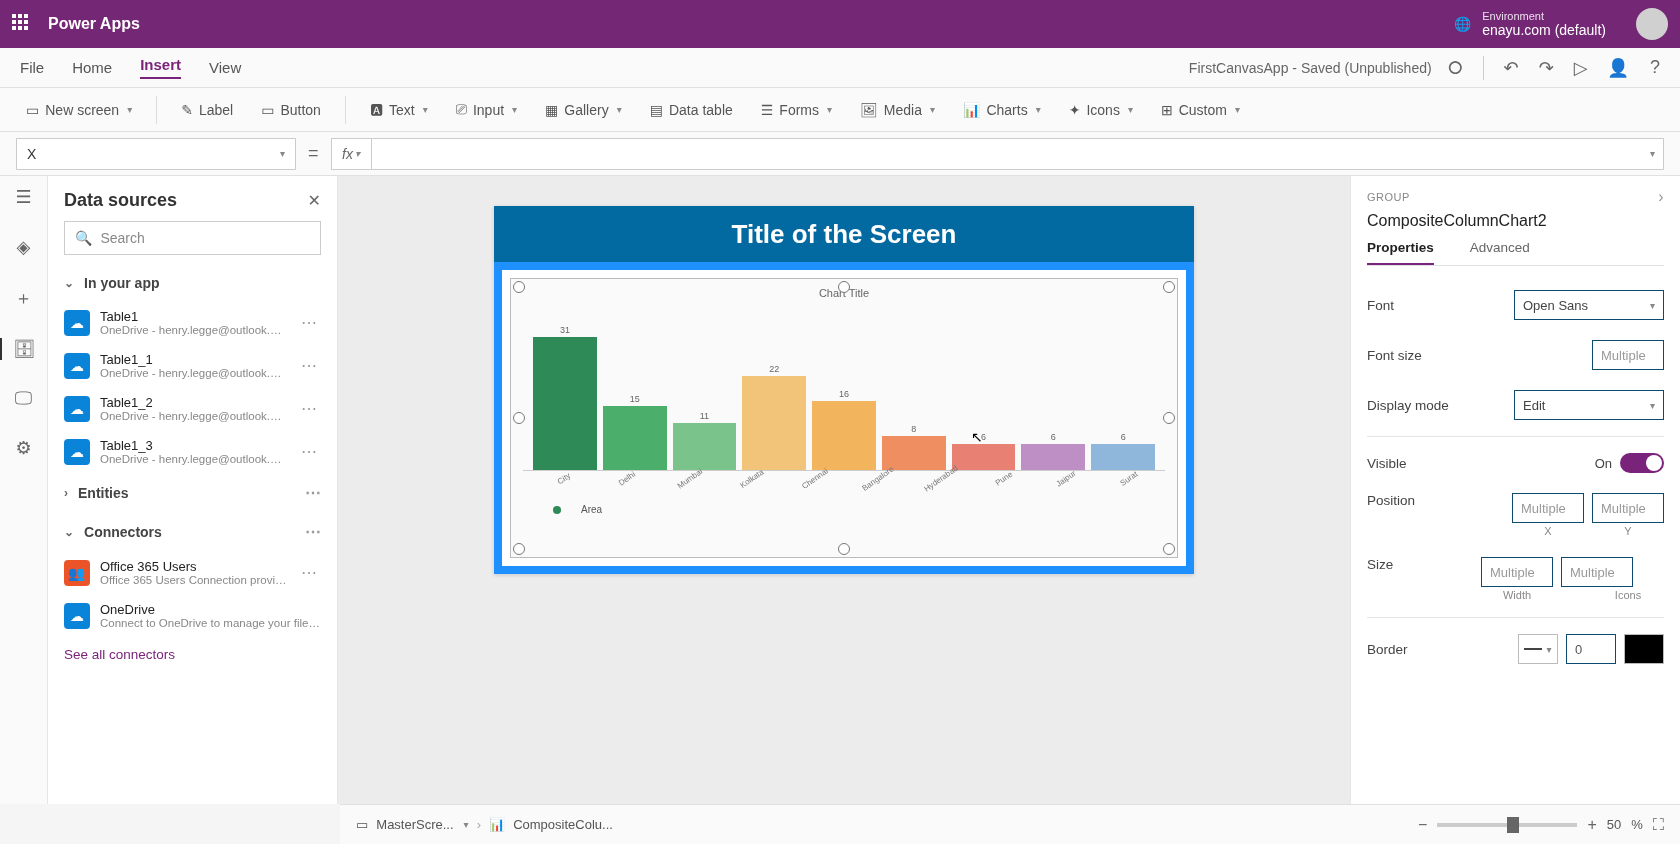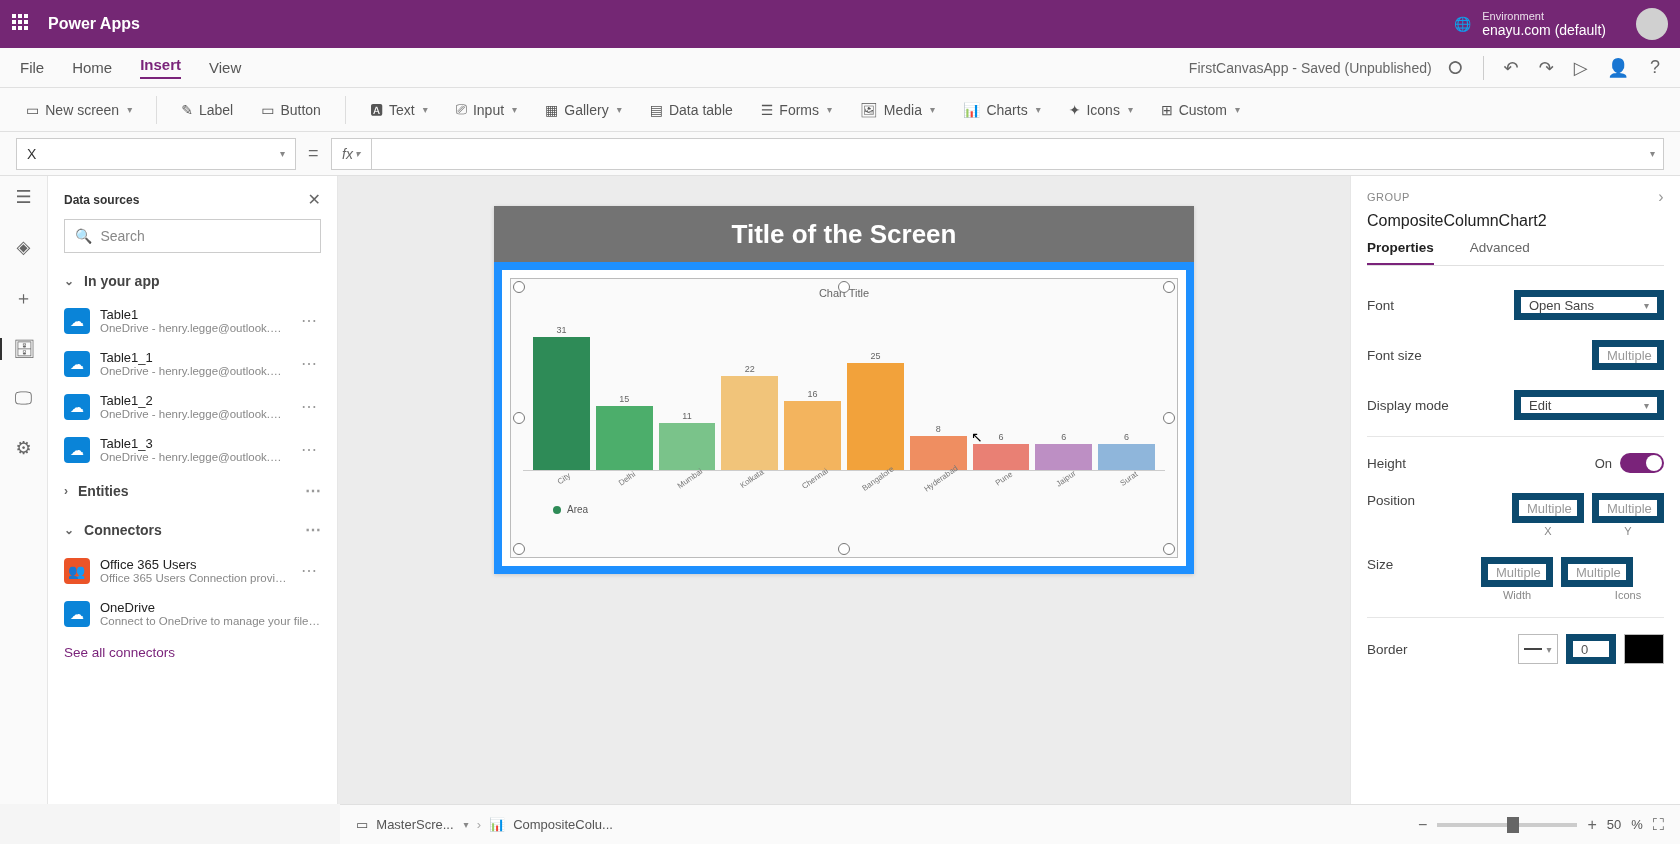--- a/index.html
+++ b/index.html
@@ -40,67 +40,67 @@
 .fb-input { flex: 1; height: 32px; border: 1px solid #ccc; background: #fff; display: flex; align-items: center; justify-content: flex-end; padding-right: 8px; }
 
 
 .main { display: flex; height: calc(844px - 48px - 40px - 44px - 44px - 40px); }
 .left-rail { width: 48px; background: #fafafa; border-right: 1px solid #e6e6e6; display: flex; flex-direction: column; align-items: center; padding-top: 10px; gap: 28px; color: #666; }
 .left-rail .ri { cursor: pointer; font-size: 18px; }
 .left-rail .ri.active { border-left: 2px solid #323232; padding-left:0; width:100%; text-align:center; }
 
 .panel { width: 290px; background: #fff; border-right: 1px solid #e6e6e6; display:flex; flex-direction:column; }
 .panel-head { display:flex; align-items:center; justify-content:space-between; padding: 14px 16px 10px; }
-.panel-title { font-size: 12px; font-weight: 600; }
+.panel-title { font-size: 18px; font-weight: 600; }
 .close-x { cursor:pointer; color:#666; font-size:16px; }
 .search { margin: 0 16px 10px; height: 34px; border: 1px solid #ccc; display:flex; align-items:center; padding:0 10px; gap:8px; color:#888; }
 .section { padding: 10px 16px; display:flex; align-items:center; gap:10px; color:#444; font-weight:600; }
 .section .caret { color:#666; font-size:12px; }
 .section .more-dots { color:#999; font-size:16px; }
 .ds-item { padding: 8px 16px 8px 16px; display:flex; align-items:center; gap:10px; cursor:pointer; }
 .ds-icon { width:26px; height:26px; border-radius:4px; background:#0a84d8; display:flex; align-items:center; justify-content:center; color:#fff; font-size:14px; }
 .ds-icon.orange { background:#eb5428; }
 .ds-text { flex:1; overflow:hidden; }
 .ds-name { font-size:13px; color:#222; }
 .ds-desc { font-size:11.5px; color:#888; white-space:nowrap; overflow:hidden; text-overflow:ellipsis; }
 .ds-more { color:#999; font-size:16px; padding:0 4px; }
 .link { color:#7a237a; padding: 10px 16px; cursor:pointer; font-size:13.5px; }
 
 
 .canvas-wrap { flex:1; background:#ececec; position:relative; padding: 30px 50px; overflow:hidden; }
 .screen-card { width: 700px; margin: 0 auto; background:#fff; box-shadow: 0 1px 4px rgba(0,0,0,.15); }
-.screen-title { background:#737373; height:56px; display:flex; align-items:center; justify-content:center; color:#fff; font-size:26px; font-weight:700; }
+.screen-title { background:#0369a1; height:56px; display:flex; align-items:center; justify-content:center; color:#fff; font-size:26px; font-weight:700; }
 .chart-frame { border: 8px solid #1e90ff; margin:0; padding: 8px; position:relative; }
 .chart-inner { border: 1px solid #bbb; padding: 8px 12px 12px; position:relative; height: 280px; background:#fafafa; }
 .handle { width:12px; height:12px; background:#fff; border:1px solid #777; border-radius:50%; position:absolute; }
 .h-tl{top:2px;left:2px}.h-tr{top:2px;right:2px}.h-bl{bottom:2px;left:2px}.h-br{bottom:2px;right:2px}
 .h-t{top:2px;left:50%;transform:translateX(-50%)}.h-b{bottom:2px;left:50%;transform:translateX(-50%)}
 .h-l{top:50%;left:2px;transform:translateY(-50%)}.h-r{top:50%;right:2px;transform:translateY(-50%)}
 .cursor-icon { position:absolute; top: 150px; left: 460px; font-size:14px; color:#000; }
 
 .chart-title { text-align:center; font-size:11px; color:#666; margin-bottom:12px; }
 .bars { display:flex; align-items:flex-end; height:160px; gap:6px; padding: 0 10px; border-bottom:1px solid #ccc; }
 .bar-col { flex:1; display:flex; flex-direction:column; align-items:center; }
 .bar-label { font-size:9px; color:#666; margin-bottom:2px; }
 .bar { width: 100%; }
 .xlabels { display:flex; gap:6px; padding:4px 10px 0; }
 .xl { flex:1; text-align:center; font-size:8px; color:#777; transform: rotate(-35deg); transform-origin: top; }
-.legend { display:flex; align-items:center; gap:6px; margin-top:20px; padding-left:30px; }
+.legend { display:flex; align-items:center; gap:20px; margin-top:20px; padding-left:30px; }
 .legend-dot { width:8px; height:8px; border-radius:50%; background:#2e8b57; }
 .legend-text { font-size:10px; color:#555; }
 
 
 .props { width: 330px; background:#fff; border-left:1px solid #e6e6e6; padding: 12px 16px; }
 .props-breadcrumb { font-size:11px; color:#888; letter-spacing:.5px; display:flex; justify-content:space-between; align-items:center;}
 .props-name { font-size:16px; color:#222; margin: 6px 0 10px; }
 .props-tabs { display:flex; gap:36px; border-bottom:1px solid #e0e0e0; margin-bottom:14px; }
 .ptab { font-size:13.5px; color:#666; padding-bottom:8px; cursor:pointer; }
 .ptab.active { color:#222; font-weight:600; border-bottom:2px solid #7a237a; }
 .prow { display:flex; align-items:center; justify-content:space-between; padding: 10px 0; font-size:13.5px; color:#444; }
-.pfield { width: 150px; height: 30px; border:7px solid #0c4a6e; padding:0 8px; display:flex; align-items:center; justify-content:space-between; background:#fff; font-size:13px; }
+.pfield { width: 150px; height: 30px; border:1px solid #0c4a6e; padding:0 8px; display:flex; align-items:center; justify-content:space-between; background:#fff; font-size:13px; }
 .pfield.small { width: 72px; }
 .pfield input { border:none; width:100%; font-size:13px; color:#555; outline:none; }
 .pfield .ph { color:#999; }
 .toggle { width:44px; height:20px; background:#7a237a; border-radius:10px; position:relative; }
 .toggle::after { content:""; width:16px; height:16px; background:#fff; border-radius:50%; position:absolute; right:2px; top:2px; }
 .toggle-label { font-size:13px; color:#444; margin-right:8px; }
 .dual { display:flex; gap:8px; }
 .sublabel { font-size:11px; color:#888; text-align:center; width:72px; }
 .border-row { display:flex; gap:8px; align-items:center; }
 .border-style { width:40px; height:30px; border:1px solid #bbb; display:flex; align-items:center; justify-content:center; }
@@ -361,24 +361,20 @@
               </div>
               <div class="bar-col">
                 <div class="bar-label">22</div>
                 <div class="bar" style="height:94.28571428571428px;background:#f1c47a"></div>
               </div>
               <div class="bar-col">
                 <div class="bar-label">16</div>
                 <div class="bar" style="height:68.57142857142857px;background:#f3b45e"></div>
               </div>
               <div class="bar-col">
-                <div class="bar-label">25</div>
-                <div class="bar" style="height:107.14285714285714px;background:#f2a23b"></div>
-              </div>
-              <div class="bar-col">
                 <div class="bar-label">8</div>
                 <div class="bar" style="height:34.285714285714285px;background:#ef8e61"></div>
               </div>
               <div class="bar-col">
                 <div class="bar-label">6</div>
                 <div class="bar" style="height:25.714285714285715px;background:#e98074"></div>
               </div>
               <div class="bar-col">
                 <div class="bar-label">6</div>
                 <div class="bar" style="height:25.714285714285715px;background:#bd8fc4"></div>
@@ -435,21 +431,21 @@
     </div>
     <div class="prow">
       <span>Display mode</span>
       <div class="pfield">
           <span>Edit</span>
           <span class="chev">▾</span>
         </div>
     </div>
     <div class="psep"></div>
     <div class="prow">
-      <span>Height</span>
+      <span>Visible</span>
       <div style="display:flex;align-items:center;">
         <span class="toggle-label">On</span>
         <div class="toggle"></div>
       </div>
     </div>
     <div class="prow" style="align-items:flex-start;">
       <span>Position</span>
       <div>
         <div class="dual">
           <div class="pfield small">

